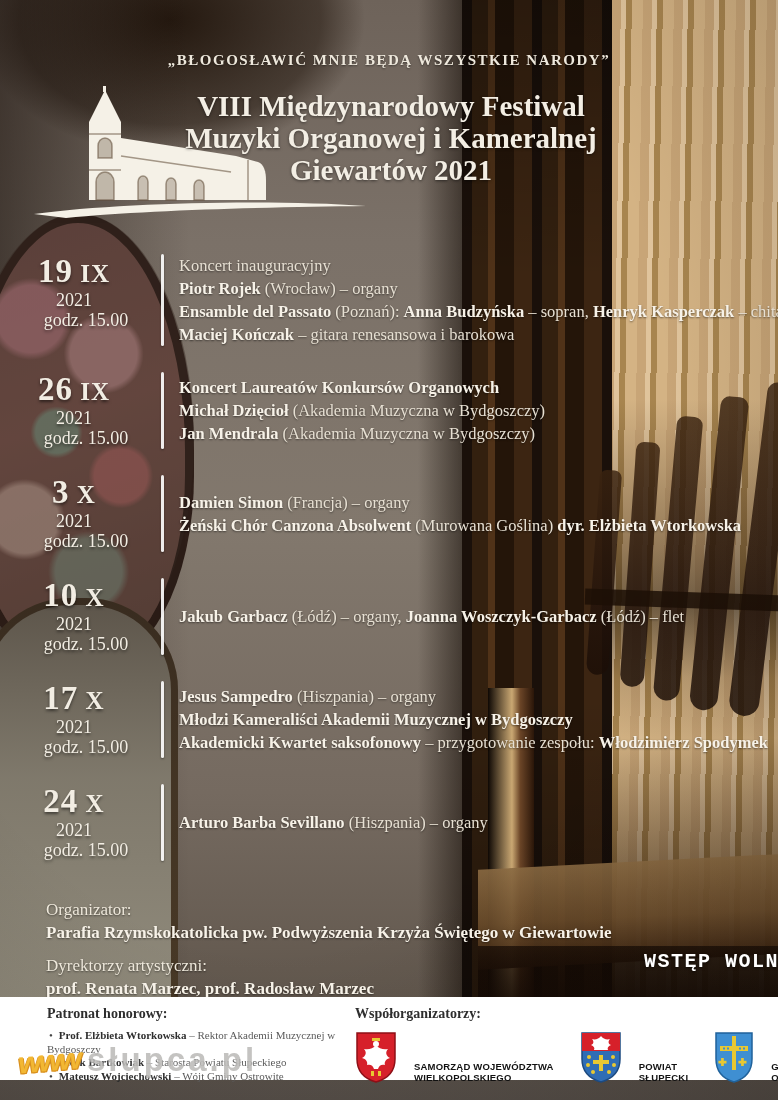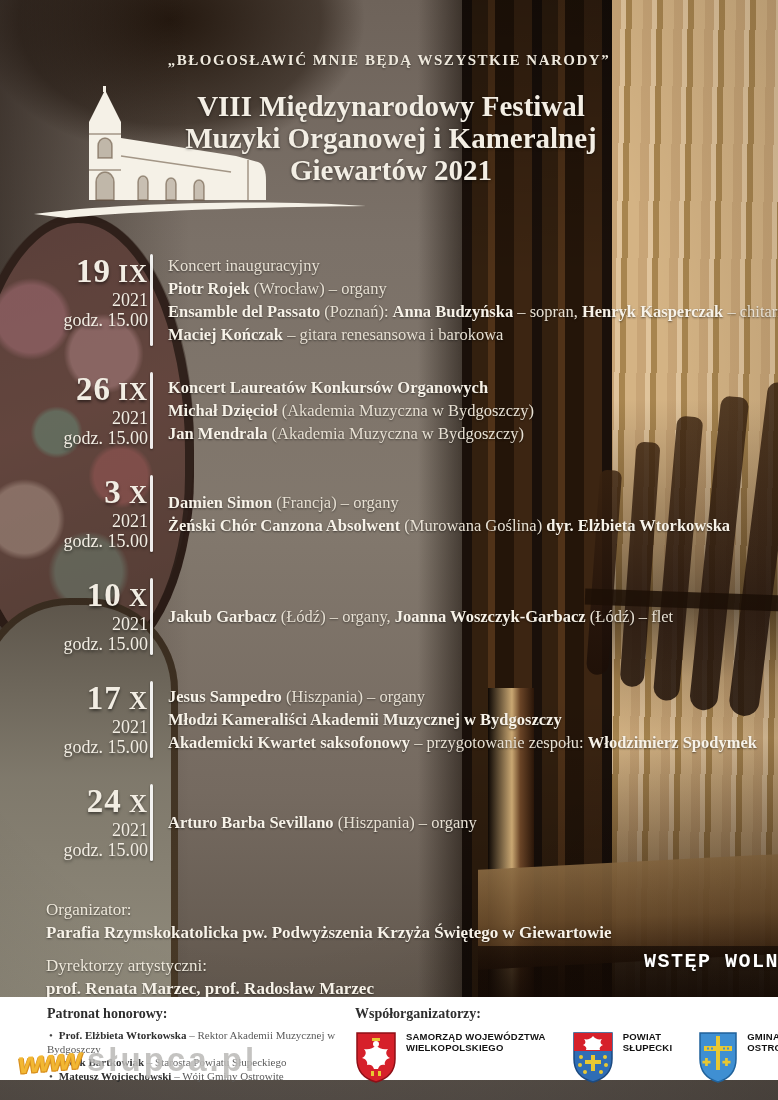--- a/index.html
+++ b/index.html
@@ -60,21 +60,21 @@
   .vignette{inset:0;background:radial-gradient(ellipse at 35% 38%,rgba(0,0,0,0) 55%,rgba(10,5,2,.22) 100%);}
   
   .fg{position:absolute;z-index:2;}
   .quote{left:0;top:52px;width:778px;text-align:center;font-size:15px;font-weight:700;
      letter-spacing:1.5px;color:#eee8dc;text-shadow:0 1px 2px rgba(0,0,0,.45);}
   .church{left:26px;top:86px;}
   .title{left:160px;top:90px;width:462px;text-align:center;font-weight:700;font-size:29px;
      line-height:32px;color:#f3eee4;text-shadow:0 1px 3px rgba(0,0,0,.5);}
   .events{left:0;top:254px;width:778px;}
   .event{display:flex;margin-bottom:26px;min-height:74px;}
-  .event-date{width:148px;flex:none;text-align:right;padding-right:2px;color:#f2ede3;
+  .event-date{width:148px;flex:none;text-align:center;padding-right:13px;color:#f2ede3;
      text-shadow:0 2px 3px rgba(0,0,0,.5);}
   .date-big{font-size:33px;font-weight:700;line-height:34px;letter-spacing:1px;}
   .date-big .date-month{font-size:25px;}
   .date-year{font-size:18px;line-height:19px;}
   .date-time{font-size:18px;line-height:21px;margin-left:24px;}
   .event-rule{width:3px;flex:none;background:rgba(255,255,255,.9);border-radius:2px;
      box-shadow:0 1px 2px rgba(0,0,0,.4);}
   .event-body{padding-left:15px;display:flex;flex-direction:column;justify-content:center;
      font-size:16.5px;line-height:23px;color:#e7e0d3;text-shadow:0 1px 2px rgba(0,0,0,.5);}
   .event-line{white-space:nowrap;}
@@ -87,21 +87,21 @@
      font-size:20px;letter-spacing:1.5px;color:#fff;text-shadow:0 1px 3px rgba(0,0,0,.6);white-space:nowrap;}
   
   .footer{position:absolute;z-index:3;left:0;top:997px;width:778px;height:83px;background:#fff;color:#3c3c3c;}
   .f-title{font-weight:700;font-size:14px;color:#2e2e2e;}
   .patronage{position:absolute;left:47px;top:9px;width:300px;}
   .patron-list{list-style:none;margin:7px 0 0 0;padding:0;font-size:11px;line-height:13.6px;color:#5a5a5a;}
   .patron-list li::before{content:"•";margin:0 6px 0 2px;color:#444;}
   .patron-list b{color:#2e2e2e;}
   .coorg{position:absolute;left:355px;top:9px;}
   .logos{display:flex;align-items:center;gap:26px;margin-top:9px;}
-  .logo{display:flex;align-items:flex-start;gap:9px;}
+  .logo{display:flex;align-items:flex-end;gap:17px;}
   .logo-label{font-family:"Liberation Sans",sans-serif;font-weight:700;font-size:9.5px;
      line-height:11px;letter-spacing:.2px;color:#111;white-space:nowrap;}
   .watermark{position:absolute;left:18px;top:44px;z-index:4;white-space:nowrap;}
   .wm-www{display:inline-block;font-family:"Liberation Sans",sans-serif;font-weight:700;font-style:italic;
      font-size:30px;letter-spacing:-3px;color:#f2b733;transform:rotate(-5deg);
      text-shadow:1px 1px 0 #d88f1e,-1px 1px 0 #d88f1e;}
   .wm-domain{font-family:"Liberation Sans",sans-serif;font-weight:700;font-size:33px;letter-spacing:3px;
      color:rgba(138,136,132,.5);text-shadow:0 0 2px rgba(255,255,255,.85);margin-left:4px;}
 </style>
 </head>

